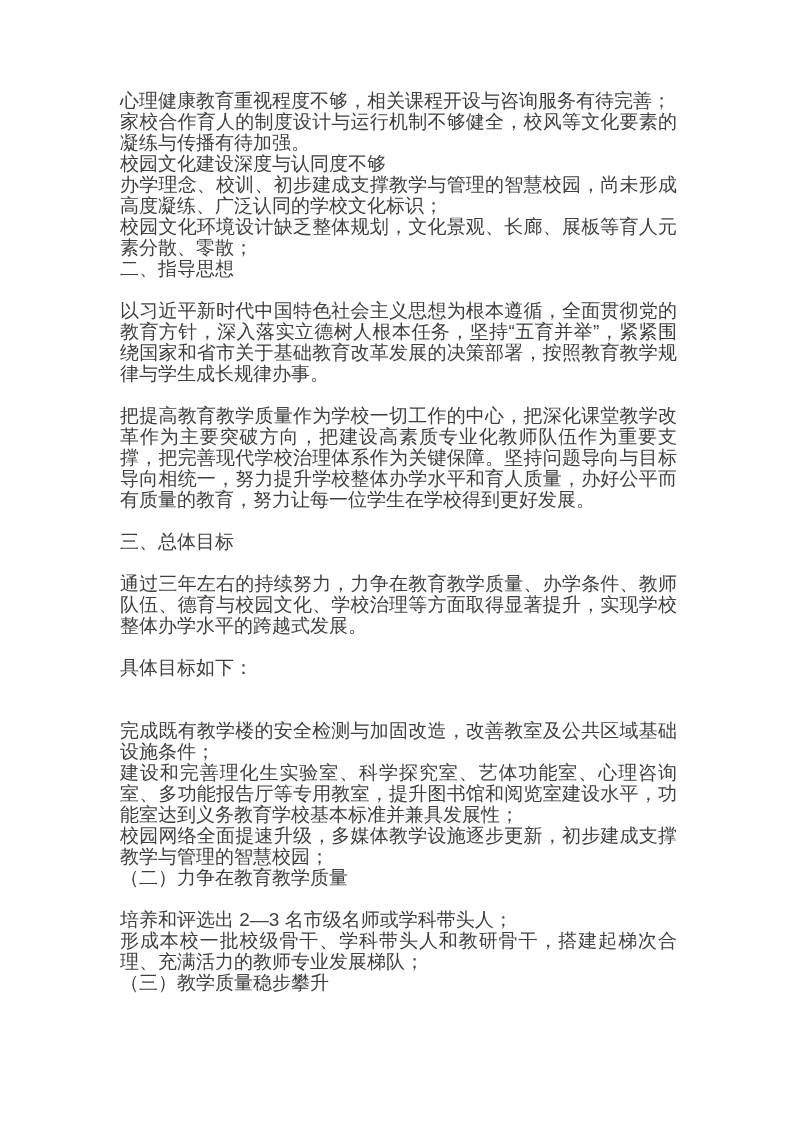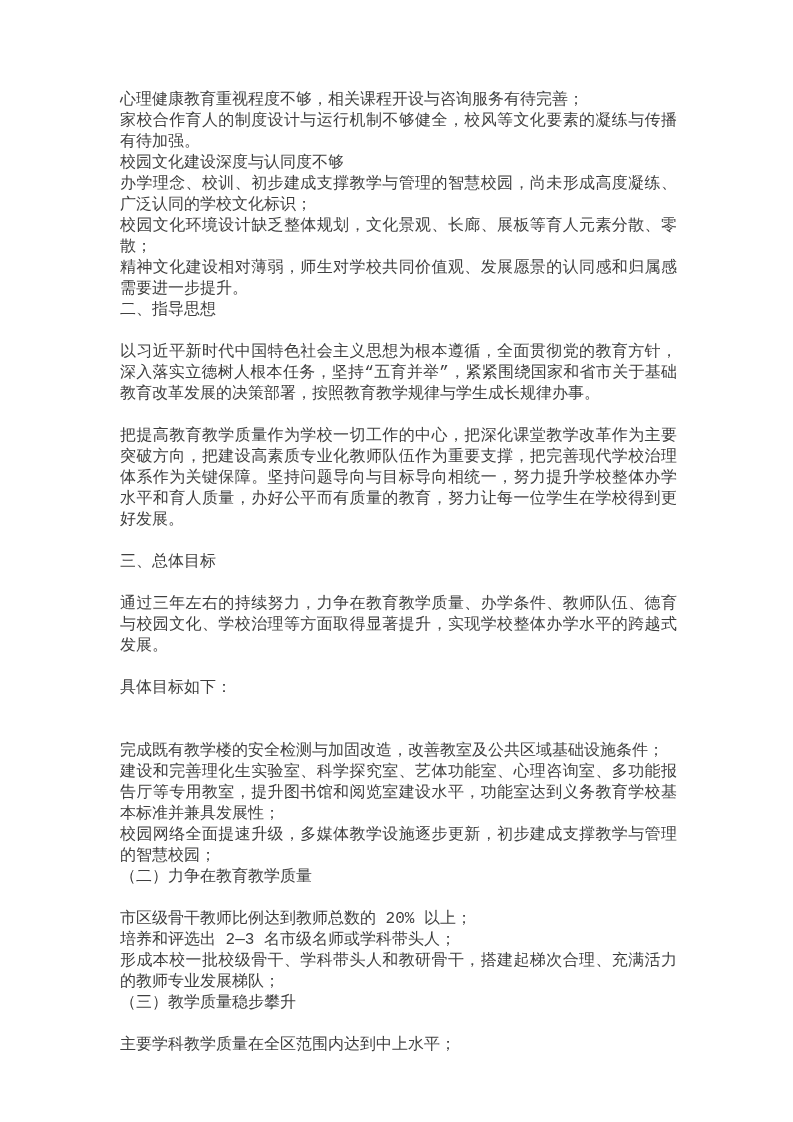--- a/index.html
+++ b/index.html
@@ -19,22 +19,22 @@
     top: 0;
     width: 793px;
     height: 1122px;
     background: #ffffff;
   }
   .doc-body {
     position: absolute;
     left: 120px;
     top: 90px;
     width: 557px;
-    font-family: Liberation Mono, monospace;
-    font-size: 16px;
+    font-family: Liberation Sans, sans-serif;
+    font-size: 19px;
     line-height: 21px;
     color: #3f3f3f;
     text-align: justify;
     letter-spacing: 0;
   }
   .doc-body p {
     margin: 0;
     padding: 0;
     min-height: 21px;
     word-break: break-all;
@@ -46,39 +46,36 @@
 </head>
 <body>
 
 <div class="doc-page">
   <div class="doc-body">
     <p>心理健康教育重视程度不够，相关课程开设与咨询服务有待完善；</p>
     <p>家校合作育人的制度设计与运行机制不够健全，校风等文化要素的凝练与传播有待加强。</p>
     <p>校园文化建设深度与认同度不够</p>
     <p>办学理念、校训、初步建成支撑教学与管理的智慧校园，尚未形成高度凝练、广泛认同的学校文化标识；</p>
     <p>校园文化环境设计缺乏整体规划，文化景观、长廊、展板等育人元素分散、零散；</p>
-    <p>精神文化建设相对薄弱，师生对学校共同价值观、发展愿景的认同感和归属感需要进一步提升。</p>
     <p>二、指导思想</p>
     <p class="blank-line"></p>
     <p>以习近平新时代中国特色社会主义思想为根本遵循，全面贯彻党的教育方针，深入落实立德树人根本任务，坚持“五育并举”，紧紧围绕国家和省市关于基础教育改革发展的决策部署，按照教育教学规律与学生成长规律办事。</p>
     <p class="blank-line"></p>
     <p>把提高教育教学质量作为学校一切工作的中心，把深化课堂教学改革作为主要突破方向，把建设高素质专业化教师队伍作为重要支撑，把完善现代学校治理体系作为关键保障。坚持问题导向与目标导向相统一，努力提升学校整体办学水平和育人质量，办好公平而有质量的教育，努力让每一位学生在学校得到更好发展。</p>
     <p class="blank-line"></p>
     <p>三、总体目标</p>
     <p class="blank-line"></p>
     <p>通过三年左右的持续努力，力争在教育教学质量、办学条件、教师队伍、德育与校园文化、学校治理等方面取得显著提升，实现学校整体办学水平的跨越式发展。</p>
     <p class="blank-line"></p>
     <p>具体目标如下：</p>
     <p class="blank-line"></p>
     <p class="blank-line"></p>
     <p>完成既有教学楼的安全检测与加固改造，改善教室及公共区域基础设施条件；</p>
     <p>建设和完善理化生实验室、科学探究室、艺体功能室、心理咨询室、多功能报告厅等专用教室，提升图书馆和阅览室建设水平，功能室达到义务教育学校基本标准并兼具发展性；</p>
     <p>校园网络全面提速升级，多媒体教学设施逐步更新，初步建成支撑教学与管理的智慧校园；</p>
     <p>（二）力争在教育教学质量</p>
     <p class="blank-line"></p>
-    <p>市区级骨干教师比例达到教师总数的 20% 以上；</p>
     <p>培养和评选出 2—3 名市级名师或学科带头人；</p>
     <p>形成本校一批校级骨干、学科带头人和教研骨干，搭建起梯次合理、充满活力的教师专业发展梯队；</p>
     <p>（三）教学质量稳步攀升</p>
     <p class="blank-line"></p>
-    <p>主要学科教学质量在全区范围内达到中上水平；</p>
   </div>
 </div>
 
 </body></html>

